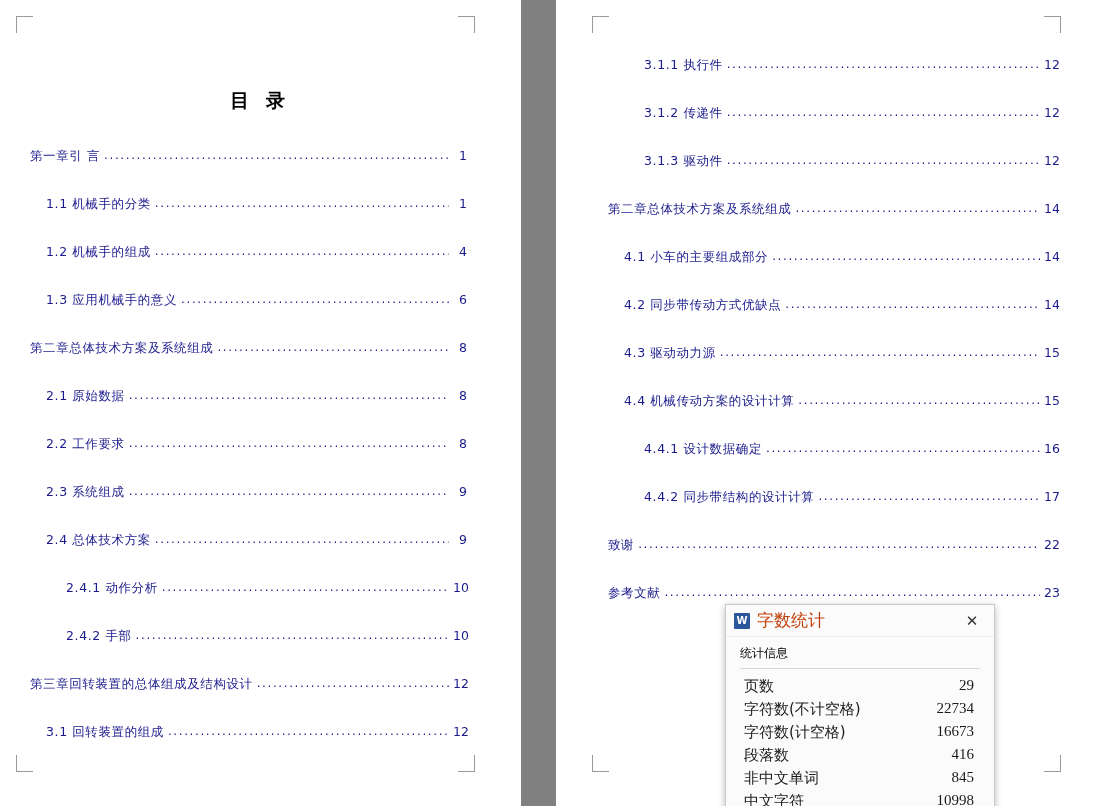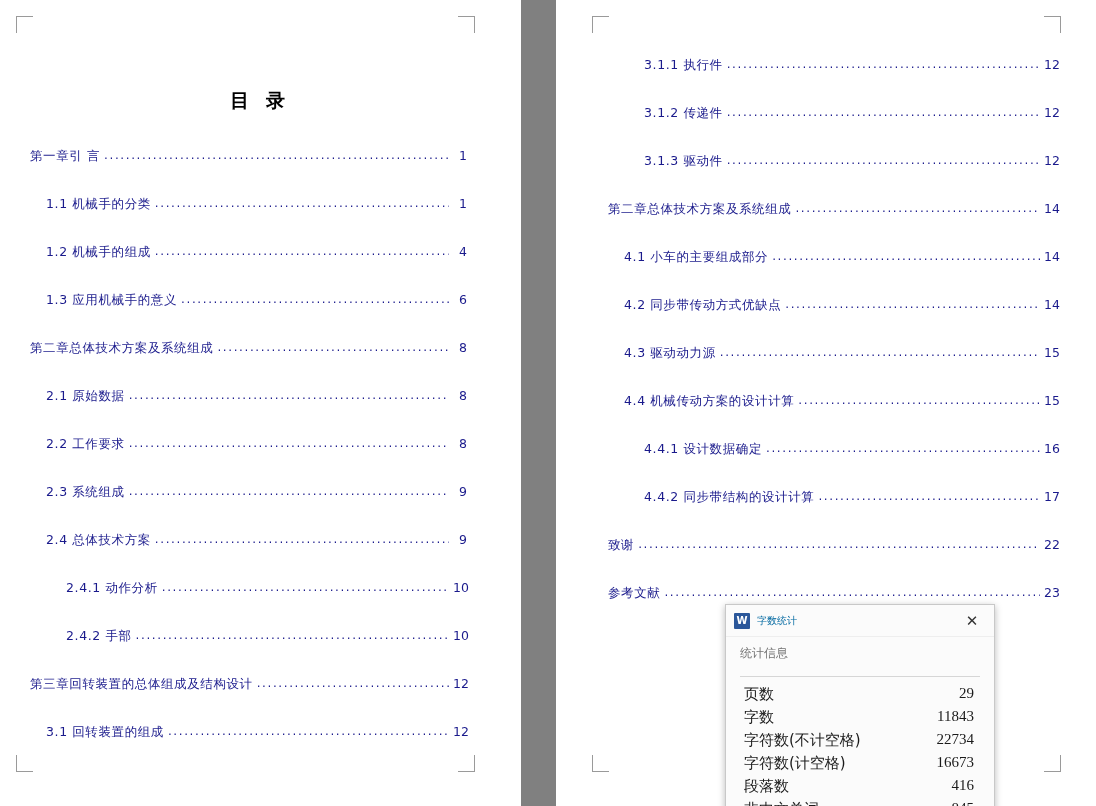--- a/index.html
+++ b/index.html
@@ -121,44 +121,44 @@
     font-size: 10px;
     font-weight: bold;
     display: flex;
     align-items: center;
     justify-content: center;
     margin-right: 7px;
     border-radius: 1px;
     font-family: "DejaVu Sans", sans-serif;
   }
   .dialog-title {
-    font-size: 10px;
-    color: #0369a1;
+    font-size: 17px;
+    color: #c2410c;
     font-family: "DejaVu Sans", sans-serif;
     flex: 1 1 auto;
   }
   .dialog-close {
     width: 40px; height: 29px;
     display: flex;
     align-items: center;
     justify-content: center;
     color: #333;
     font-size: 15px;
     cursor: pointer;
     font-family: "Liberation Sans", sans-serif;
   }
 
   .dialog-body {
     padding: 8px 14px 10px 14px;
   }
   .group-label {
     font-size: 12px;
-    color: #737373;
-    font-family: "DejaVu Sans", sans-serif;
-    margin-bottom: 14px;
+    color: #000000;
+    font-family: "DejaVu Sans", sans-serif;
+    margin-bottom: 6px;
   }
   .group-rule {
     height: 1px;
     background: #d6d6d6;
     margin-bottom: 6px;
   }
   .stat-row {
     display: flex;
     justify-content: space-between;
     font-size: 15px;
@@ -328,24 +328,20 @@
   </div>
   <div class="dialog-body">
     <div class="group-label">统计信息</div>
     <div class="group-rule"></div>
     <div id="stats-list">
         <div class="stat-row">
           <span class="n">页数</span>
           <span class="v">29</span>
         </div>
         <div class="stat-row">
-          <span class="n">字数</span>
-          <span class="v">11843</span>
-        </div>
-        <div class="stat-row">
           <span class="n">字符数(不计空格)</span>
           <span class="v">22734</span>
         </div>
         <div class="stat-row">
           <span class="n">字符数(计空格)</span>
           <span class="v">16673</span>
         </div>
         <div class="stat-row">
           <span class="n">段落数</span>
           <span class="v">416</span>

